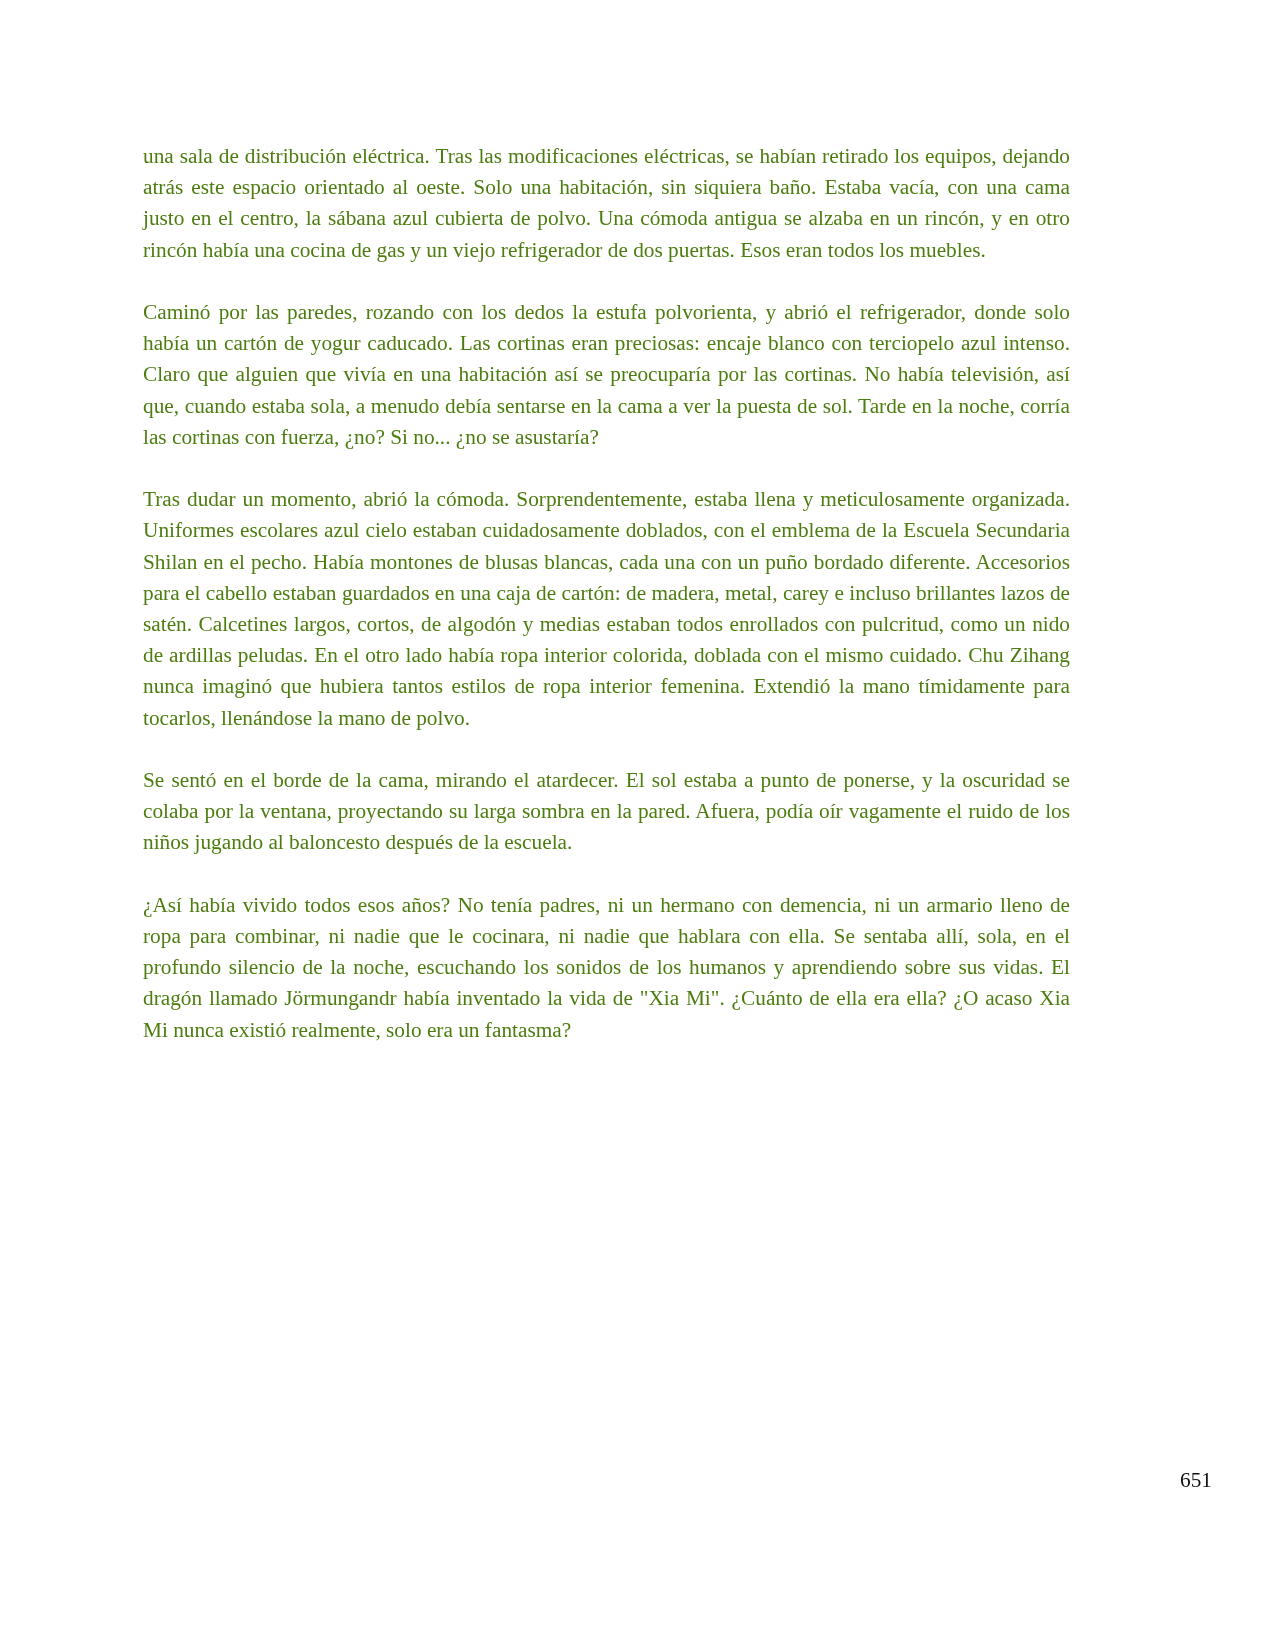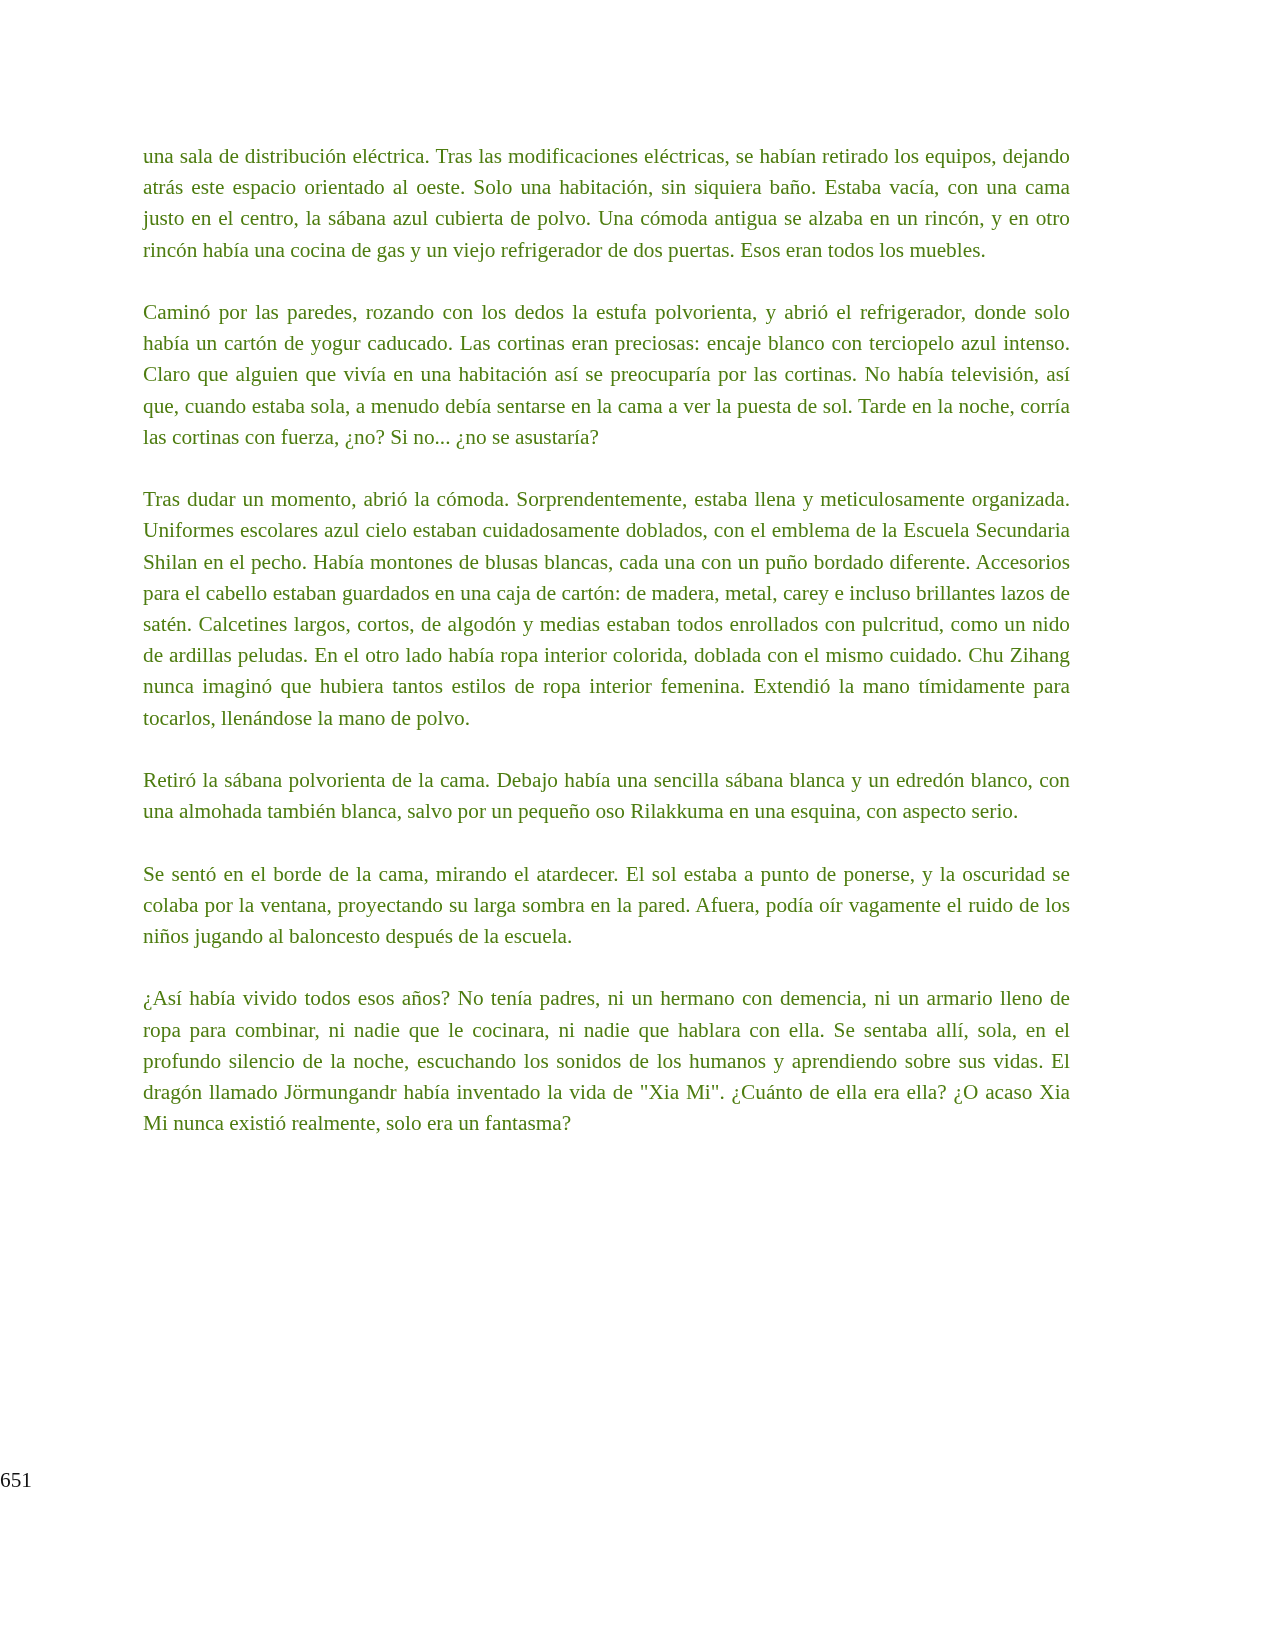--- a/index.html
+++ b/index.html
@@ -26,32 +26,31 @@
     .para {
       margin: 0 0 31.2px 0;
       text-align: justify;
       hyphens: none;
     }
     .page-number {
       position: absolute;
       left: 0;
       width: 1212px;
       top: 1467px;
-      text-align: left;
+      text-align: right;
       font-family: "Liberation Serif", "DejaVu Serif", serif;
       font-size: 21.3px;
       line-height: 26px;
       color: #111111;
     }
   </style>
 </head>
 <body>
 
 <div class="page">
   <p class="para">una sala de distribución eléctrica. Tras las modificaciones eléctricas, se habían retirado los equipos, dejando atrás este espacio orientado al oeste. Solo una habitación, sin siquiera baño. Estaba vacía, con una cama justo en el centro, la sábana azul cubierta de polvo. Una cómoda antigua se alzaba en un rincón, y en otro rincón había una cocina de gas y un viejo refrigerador de dos puertas. Esos eran todos los muebles.</p>
   <p class="para">Caminó por las paredes, rozando con los dedos la estufa polvorienta, y abrió el refrigerador, donde solo había un cartón de yogur caducado. Las cortinas eran preciosas: encaje blanco con terciopelo azul intenso. Claro que alguien que vivía en una habitación así se preocuparía por las cortinas. No había televisión, así que, cuando estaba sola, a menudo debía sentarse en la cama a ver la puesta de sol. Tarde en la noche, corría las cortinas con fuerza, ¿no? Si no... ¿no se asustaría?</p>
   <p class="para">Tras dudar un momento, abrió la cómoda. Sorprendentemente, estaba llena y meticulosamente organizada. Uniformes escolares azul cielo estaban cuidadosamente doblados, con el emblema de la Escuela Secundaria Shilan en el pecho. Había montones de blusas blancas, cada una con un puño bordado diferente. Accesorios para el cabello estaban guardados en una caja de cartón: de madera, metal, carey e incluso brillantes lazos de satén. Calcetines largos, cortos, de algodón y medias estaban todos enrollados con pulcritud, como un nido de ardillas peludas. En el otro lado había ropa interior colorida, doblada con el mismo cuidado. Chu Zihang nunca imaginó que hubiera tantos estilos de ropa interior femenina. Extendió la mano tímidamente para tocarlos, llenándose la mano de polvo.</p>
-  <p class="para">Retiró la sábana polvorienta de la cama. Debajo había una sencilla sábana blanca y un edredón blanco, con una almohada también blanca, salvo por un pequeño oso Rilakkuma en una esquina, con aspecto serio.</p>
   <p class="para">Se sentó en el borde de la cama, mirando el atardecer. El sol estaba a punto de ponerse, y la oscuridad se colaba por la ventana, proyectando su larga sombra en la pared. Afuera, podía oír vagamente el ruido de los niños jugando al baloncesto después de la escuela.</p>
   <p class="para">¿Así había vivido todos esos años? No tenía padres, ni un hermano con demencia, ni un armario lleno de ropa para combinar, ni nadie que le cocinara, ni nadie que hablara con ella. Se sentaba allí, sola, en el profundo silencio de la noche, escuchando los sonidos de los humanos y aprendiendo sobre sus vidas. El dragón llamado Jörmungandr había inventado la vida de "Xia Mi". ¿Cuánto de ella era ella? ¿O acaso Xia Mi nunca existió realmente, solo era un fantasma?</p>
 </div>
 
 <div class="page-number">651</div>
 
 </body></html>

